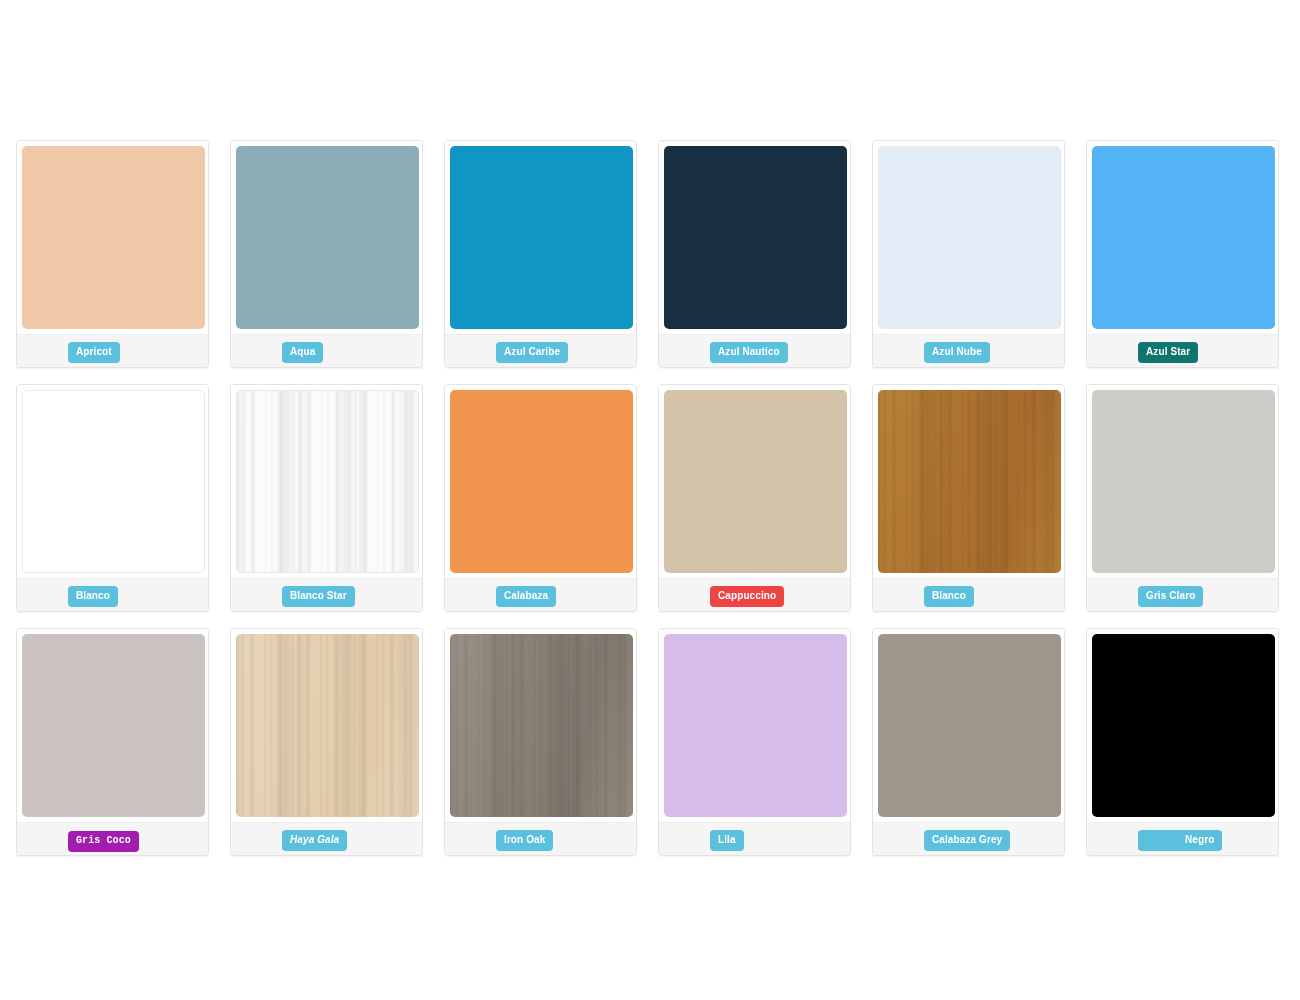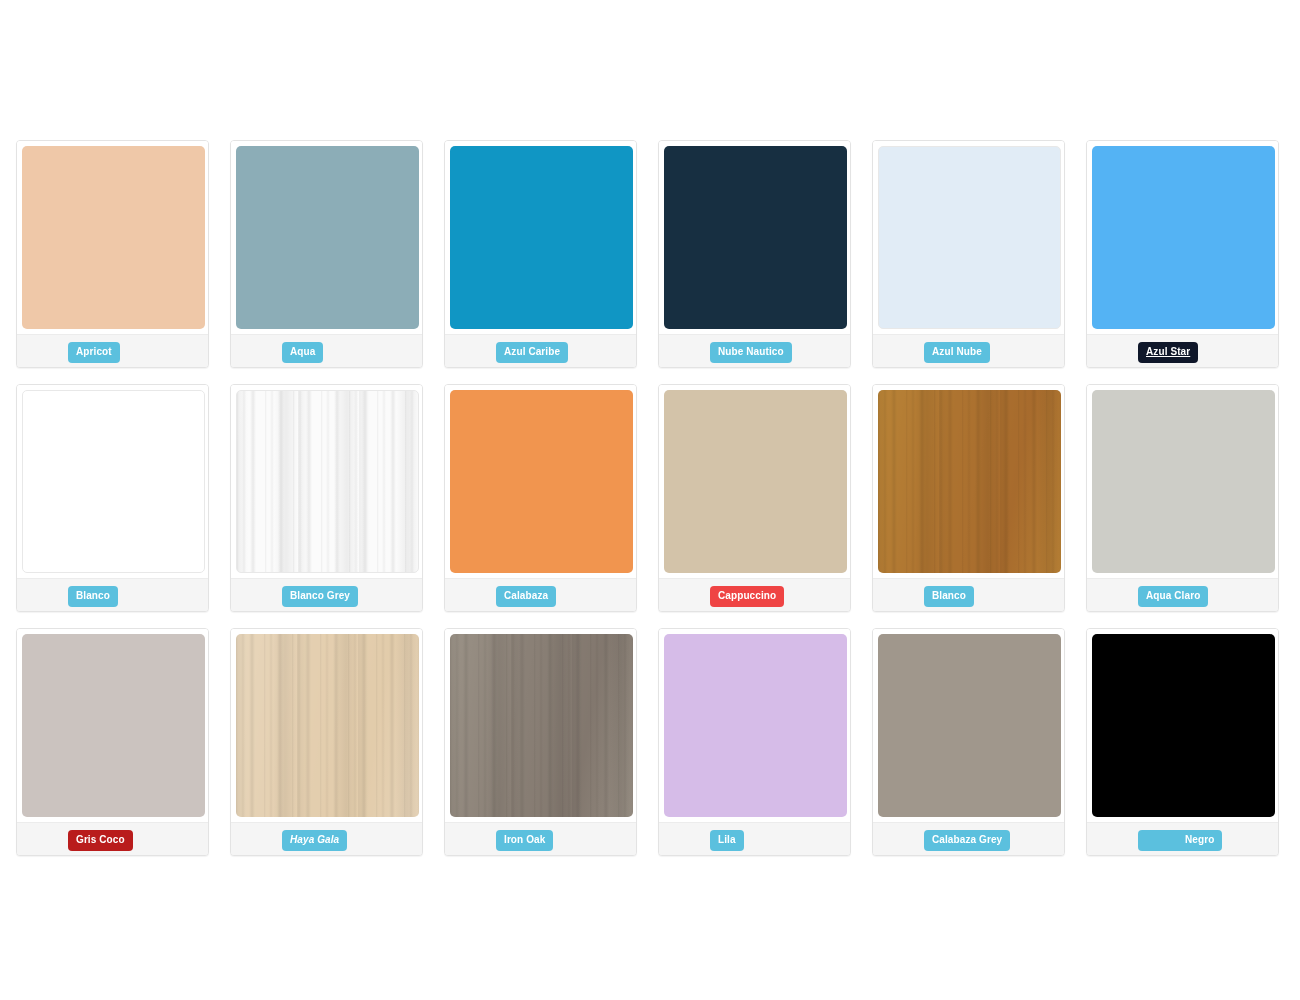--- a/index.html
+++ b/index.html
@@ -106,45 +106,45 @@
     <div class="swatch-card">
       <div class="swatch-body">
         <div class="swatch-image" style="background-color: rgb(16, 150, 196); background-image: none;"></div>
       </div>
       <div class="swatch-footer"><span class="swatch-label" style="background: rgb(91, 192, 222); color: rgb(255, 255, 255);">Azul Caribe</span></div>
     </div>
     <div class="swatch-card">
       <div class="swatch-body">
         <div class="swatch-image" style="background-color: rgb(23, 47, 65); background-image: none;"></div>
       </div>
-      <div class="swatch-footer"><span class="swatch-label" style="background: rgb(91, 192, 222); color: rgb(255, 255, 255);">Nube Nautico</span></div>
+      <div class="swatch-footer"><span class="swatch-label" style="background: rgb(91, 192, 222); color: rgb(255, 255, 255);">Azul Nautico</span></div>
     </div>
     <div class="swatch-card">
       <div class="swatch-body">
         <div class="swatch-image bordered" style="background-color: rgb(225, 236, 246); background-image: none;"></div>
       </div>
       <div class="swatch-footer"><span class="swatch-label" style="background: rgb(91, 192, 222); color: rgb(255, 255, 255);">Azul Nube</span></div>
     </div>
     <div class="swatch-card">
       <div class="swatch-body">
         <div class="swatch-image" style="background-color: rgb(84, 179, 244); background-image: none;"></div>
       </div>
-      <div class="swatch-footer"><span class="swatch-label" style="background: #0f172a; color: rgb(255, 255, 255); text-decoration: underline;">Azul Star</span></div>
+      <div class="swatch-footer"><span class="swatch-label" style="background: #0f766e; color: rgb(255, 255, 255);">Azul Star</span></div>
     </div>
     <div class="swatch-card">
       <div class="swatch-body">
         <div class="swatch-image bordered" style="background-color: rgb(255, 255, 255); background-image: none;"></div>
       </div>
       <div class="swatch-footer"><span class="swatch-label" style="background: rgb(91, 192, 222); color: rgb(255, 255, 255);">Blanco</span></div>
     </div>
     <div class="swatch-card">
       <div class="swatch-body">
         <div class="swatch-image bordered tex-wood" style="background-color: rgb(251, 251, 251); background-image: repeating-linear-gradient(90deg, rgba(0, 0, 0, 0.055) 0px, rgba(0, 0, 0, 0) 2px, rgba(0, 0, 0, 0) 5px, rgba(0, 0, 0, 0.043) 7px, rgba(255, 255, 255, 0.05) 9px, rgba(0, 0, 0, 0) 13px, rgba(0, 0, 0, 0.07) 16px, rgba(0, 0, 0, 0) 19px, rgba(255, 255, 255, 0.06) 23px, rgba(0, 0, 0, 0) 28px), repeating-linear-gradient(90deg, rgba(0, 0, 0, 0.05) 0px, rgba(0, 0, 0, 0) 11px, rgba(255, 255, 255, 0.055) 24px, rgba(0, 0, 0, 0) 37px, rgba(0, 0, 0, 0.06) 49px, rgba(0, 0, 0, 0) 61px), linear-gradient(100deg, rgba(255, 255, 255, 0.14) 0%, rgba(0, 0, 0, 0) 38%, rgba(0, 0, 0, 0.07) 72%, rgba(255, 255, 255, 0.1) 100%);"></div>
       </div>
-      <div class="swatch-footer"><span class="swatch-label" style="background: rgb(91, 192, 222); color: rgb(255, 255, 255);">Blanco Grey</span></div>
+      <div class="swatch-footer"><span class="swatch-label" style="background: rgb(91, 192, 222); color: rgb(255, 255, 255);">Blanco Star</span></div>
     </div>
     <div class="swatch-card">
       <div class="swatch-body">
         <div class="swatch-image" style="background-color: rgb(241, 149, 79); background-image: none;"></div>
       </div>
       <div class="swatch-footer"><span class="swatch-label" style="background: rgb(91, 192, 222); color: rgb(255, 255, 255);">Calabaza</span></div>
     </div>
     <div class="swatch-card">
       <div class="swatch-body">
         <div class="swatch-image" style="background-color: rgb(211, 195, 169); background-image: none;"></div>
@@ -154,27 +154,27 @@
     <div class="swatch-card">
       <div class="swatch-body">
         <div class="swatch-image tex-wood" style="background-color: rgb(173, 115, 48); background-image: repeating-linear-gradient(90deg, rgba(0, 0, 0, 0.055) 0px, rgba(0, 0, 0, 0) 2px, rgba(0, 0, 0, 0) 5px, rgba(0, 0, 0, 0.043) 7px, rgba(255, 255, 255, 0.05) 9px, rgba(0, 0, 0, 0) 13px, rgba(0, 0, 0, 0.07) 16px, rgba(0, 0, 0, 0) 19px, rgba(255, 255, 255, 0.06) 23px, rgba(0, 0, 0, 0) 28px), repeating-linear-gradient(90deg, rgba(0, 0, 0, 0.05) 0px, rgba(0, 0, 0, 0) 11px, rgba(255, 255, 255, 0.055) 24px, rgba(0, 0, 0, 0) 37px, rgba(0, 0, 0, 0.06) 49px, rgba(0, 0, 0, 0) 61px), linear-gradient(100deg, rgba(255, 255, 255, 0.14) 0%, rgba(0, 0, 0, 0) 38%, rgba(0, 0, 0, 0.07) 72%, rgba(255, 255, 255, 0.1) 100%);"></div>
       </div>
       <div class="swatch-footer"><span class="swatch-label" style="background: rgb(91, 192, 222); color: rgb(255, 255, 255);">Blanco</span></div>
     </div>
     <div class="swatch-card">
       <div class="swatch-body">
         <div class="swatch-image" style="background-color: rgb(205, 205, 199); background-image: none;"></div>
       </div>
-      <div class="swatch-footer"><span class="swatch-label" style="background: rgb(91, 192, 222); color: rgb(255, 255, 255);">Aqua Claro</span></div>
+      <div class="swatch-footer"><span class="swatch-label" style="background: rgb(91, 192, 222); color: rgb(255, 255, 255);">Gris Claro</span></div>
     </div>
     <div class="swatch-card">
       <div class="swatch-body">
         <div class="swatch-image" style="background-color: rgb(203, 195, 191); background-image: none;"></div>
       </div>
-      <div class="swatch-footer"><span class="swatch-label" style="background: #b91c1c; color: rgb(255, 255, 255);">Gris Coco</span></div>
+      <div class="swatch-footer"><span class="swatch-label" style="background: #a21caf; color: rgb(255, 255, 255); font-family: Liberation Mono, monospace;">Gris Coco</span></div>
     </div>
     <div class="swatch-card">
       <div class="swatch-body">
         <div class="swatch-image tex-wood" style="background-color: rgb(228, 207, 176); background-image: repeating-linear-gradient(90deg, rgba(0, 0, 0, 0.055) 0px, rgba(0, 0, 0, 0) 2px, rgba(0, 0, 0, 0) 5px, rgba(0, 0, 0, 0.043) 7px, rgba(255, 255, 255, 0.05) 9px, rgba(0, 0, 0, 0) 13px, rgba(0, 0, 0, 0.07) 16px, rgba(0, 0, 0, 0) 19px, rgba(255, 255, 255, 0.06) 23px, rgba(0, 0, 0, 0) 28px), repeating-linear-gradient(90deg, rgba(0, 0, 0, 0.05) 0px, rgba(0, 0, 0, 0) 11px, rgba(255, 255, 255, 0.055) 24px, rgba(0, 0, 0, 0) 37px, rgba(0, 0, 0, 0.06) 49px, rgba(0, 0, 0, 0) 61px), linear-gradient(100deg, rgba(255, 255, 255, 0.14) 0%, rgba(0, 0, 0, 0) 38%, rgba(0, 0, 0, 0.07) 72%, rgba(255, 255, 255, 0.1) 100%);"></div>
       </div>
       <div class="swatch-footer"><span class="swatch-label" style="background: rgb(91, 192, 222); color: rgb(255, 255, 255); font-style: italic;">Haya Gala</span></div>
     </div>
     <div class="swatch-card">
       <div class="swatch-body">
         <div class="swatch-image tex-wood" style="background-color: rgb(138, 128, 118); background-image: repeating-linear-gradient(90deg, rgba(0, 0, 0, 0.055) 0px, rgba(0, 0, 0, 0) 2px, rgba(0, 0, 0, 0) 5px, rgba(0, 0, 0, 0.043) 7px, rgba(255, 255, 255, 0.05) 9px, rgba(0, 0, 0, 0) 13px, rgba(0, 0, 0, 0.07) 16px, rgba(0, 0, 0, 0) 19px, rgba(255, 255, 255, 0.06) 23px, rgba(0, 0, 0, 0) 28px), repeating-linear-gradient(90deg, rgba(0, 0, 0, 0.05) 0px, rgba(0, 0, 0, 0) 11px, rgba(255, 255, 255, 0.055) 24px, rgba(0, 0, 0, 0) 37px, rgba(0, 0, 0, 0.06) 49px, rgba(0, 0, 0, 0) 61px), linear-gradient(100deg, rgba(255, 255, 255, 0.14) 0%, rgba(0, 0, 0, 0) 38%, rgba(0, 0, 0, 0.07) 72%, rgba(255, 255, 255, 0.1) 100%);"></div>

